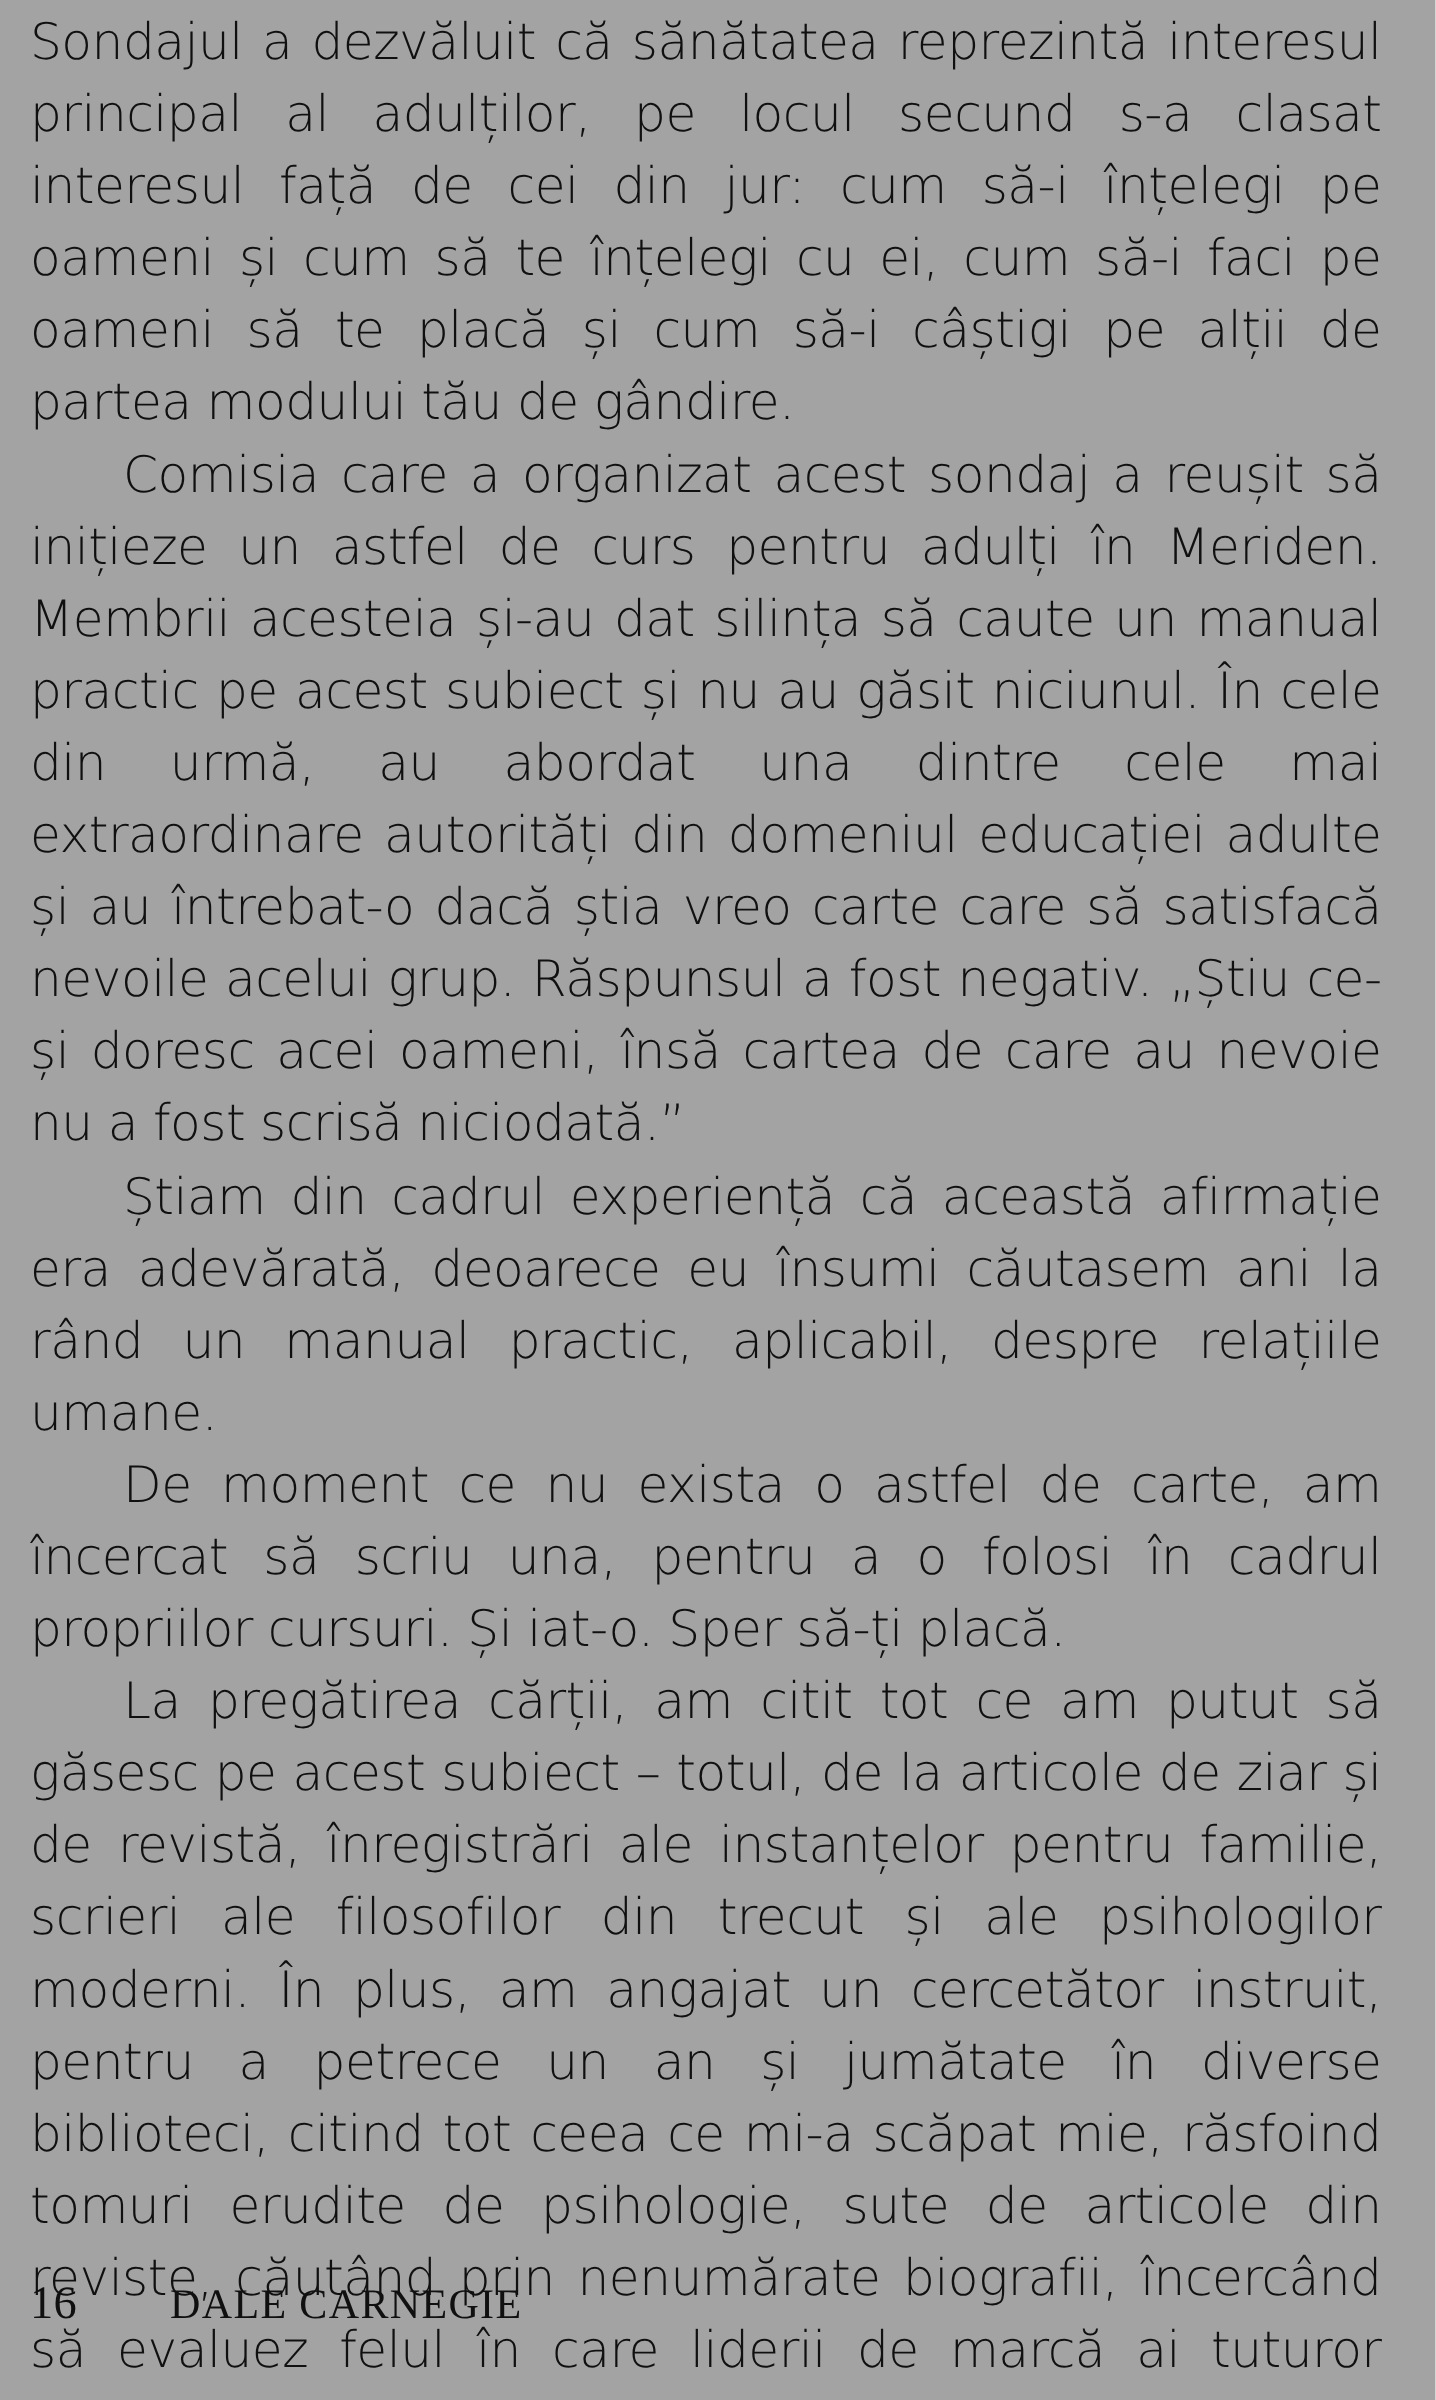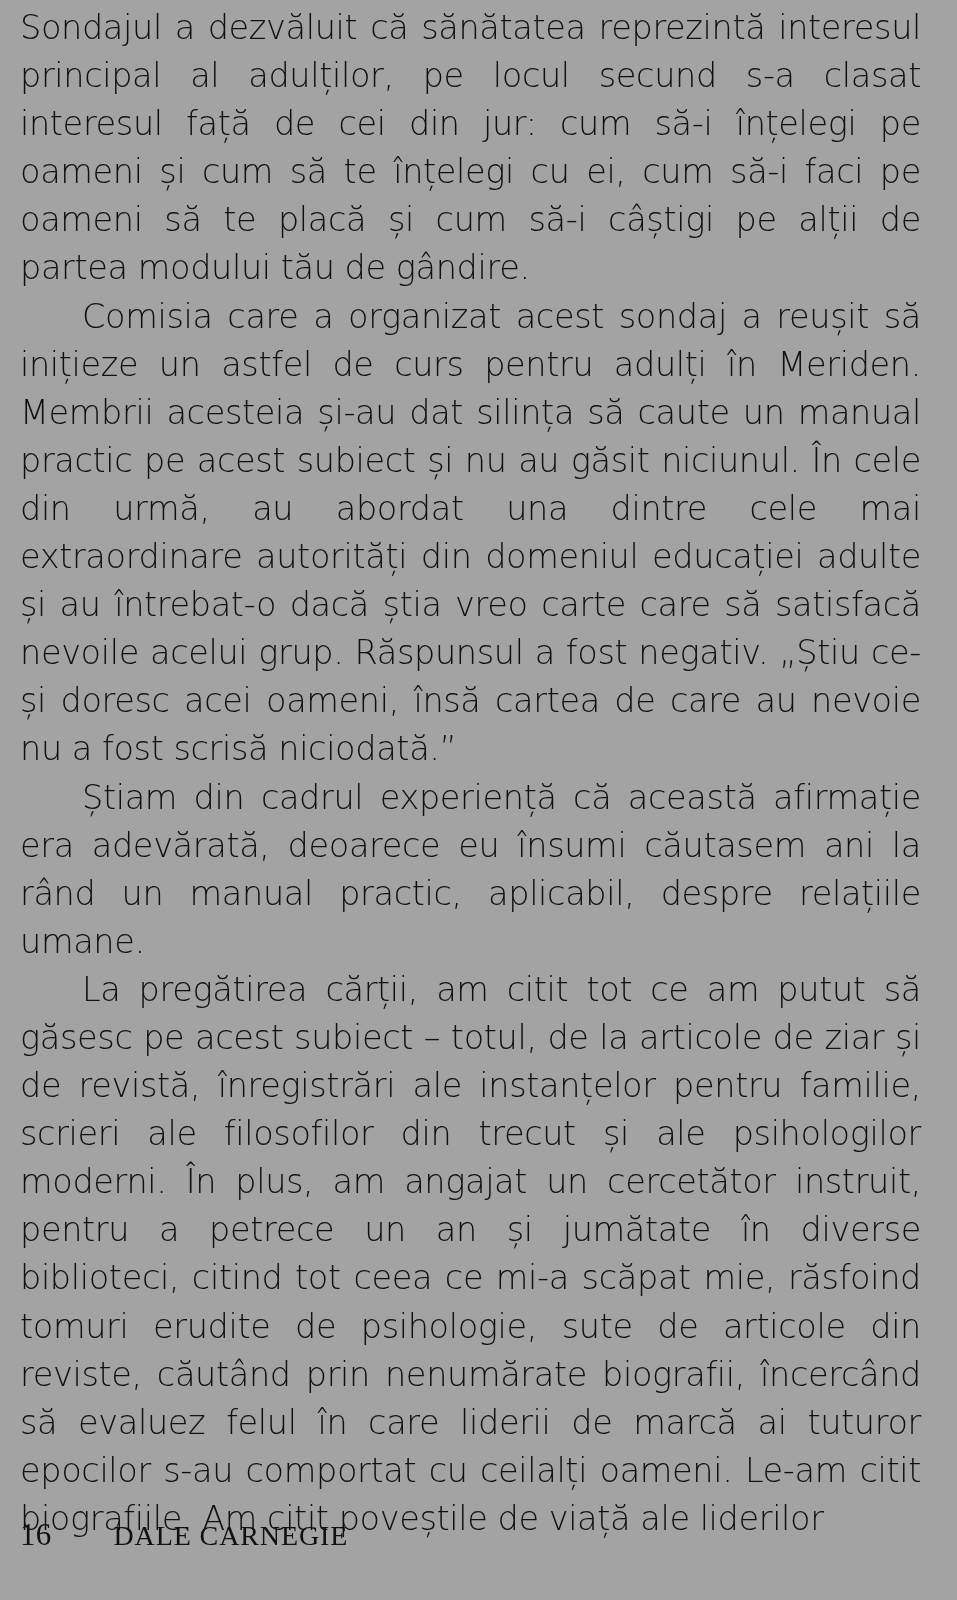--- a/index.html
+++ b/index.html
@@ -68,20 +68,21 @@
 </style>
 </head>
 <body>
 
 <div class="page">
 
   <div class="body-text">
     <p class="no-indent">Sondajul a dezvăluit că sănătatea reprezintă interesul principal al adulților, pe locul secund s-a clasat interesul față de cei din jur: cum să-i înțelegi pe oameni și cum să te înțelegi cu ei, cum să-i faci pe oameni să te placă și cum să-i câștigi pe alții de partea modului tău de gândire.</p>
     <p>Comisia care a organizat acest sondaj a reușit să inițieze un astfel de curs pentru adulți în Meriden. Membrii acesteia și-au dat silința să caute un manual practic pe acest subiect și nu au găsit niciunul. În cele din urmă, au abordat una dintre cele mai extraordinare autorități din domeniul educației adulte și au întrebat-o dacă știa vreo carte care să satisfacă nevoile acelui grup. Răspunsul a fost negativ. „Știu ce-și doresc acei oameni, însă cartea de care au nevoie nu a fost scrisă niciodată.”</p>
     <p>Știam din cadrul experiență că această afirmație era adevărată, deoarece eu însumi căutasem ani la rând un manual practic, aplicabil, despre relațiile umane.</p>
+    <p>De moment ce nu exista o astfel de carte, am încercat să scriu una, pentru a o folosi în cadrul propriilor cursuri. Și iat-o. Sper să-ți placă.</p>
     <p>La pregătirea cărții, am citit tot ce am putut să găsesc pe acest subiect – totul, de la articole de ziar și de revistă, înregistrări ale instanțelor pentru familie, scrieri ale filosofilor din trecut și ale psihologilor moderni. În plus, am angajat un cercetător instruit, pentru a petrece un an și jumătate în diverse biblioteci, citind tot ceea ce mi-a scăpat mie, răsfoind tomuri erudite de psihologie, sute de articole din reviste, căutând prin nenumărate biografii, încercând să evaluez felul în care liderii de marcă ai tuturor epocilor s-au comportat cu ceilalți oameni. Le-am citit biografiile. Am citit poveștile de viață ale liderilor</p>
   </div>
 
   <div class="footer">
     <span class="footer-pageno">16</span>
     <span class="footer-author">DALE CARNEGIE</span>
   </div>
 
 </div>
 

